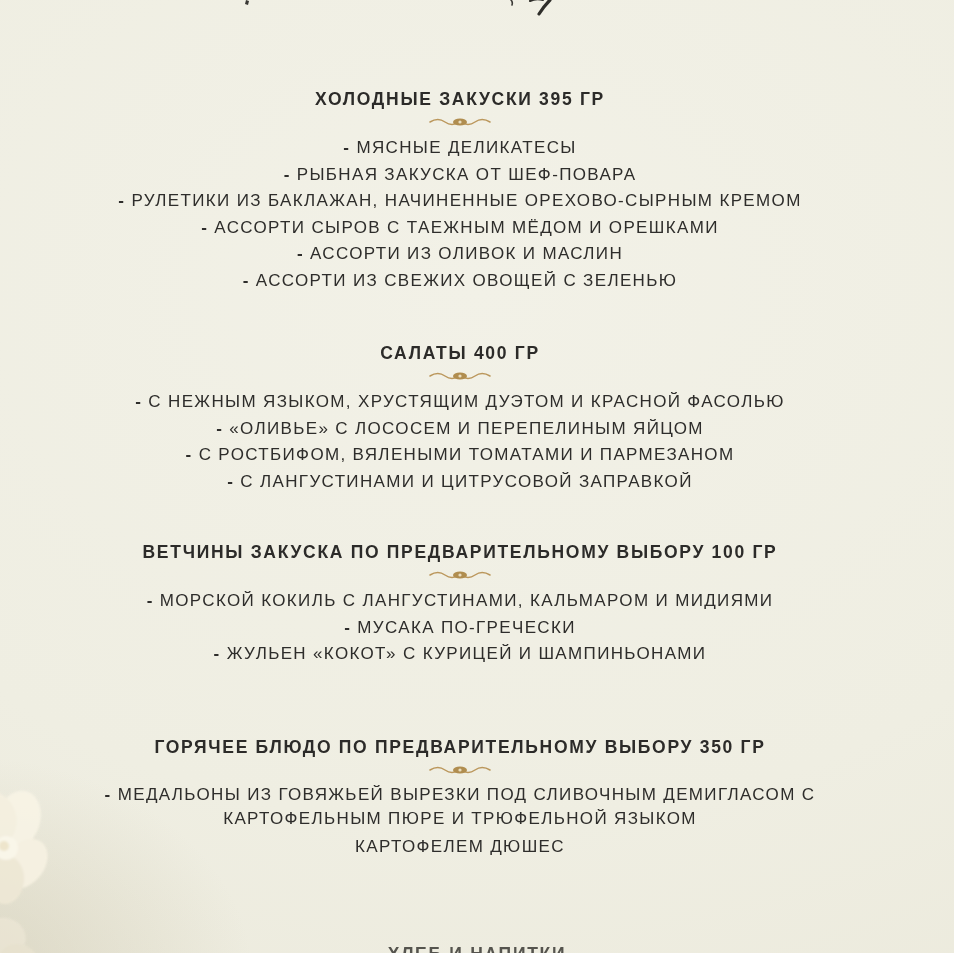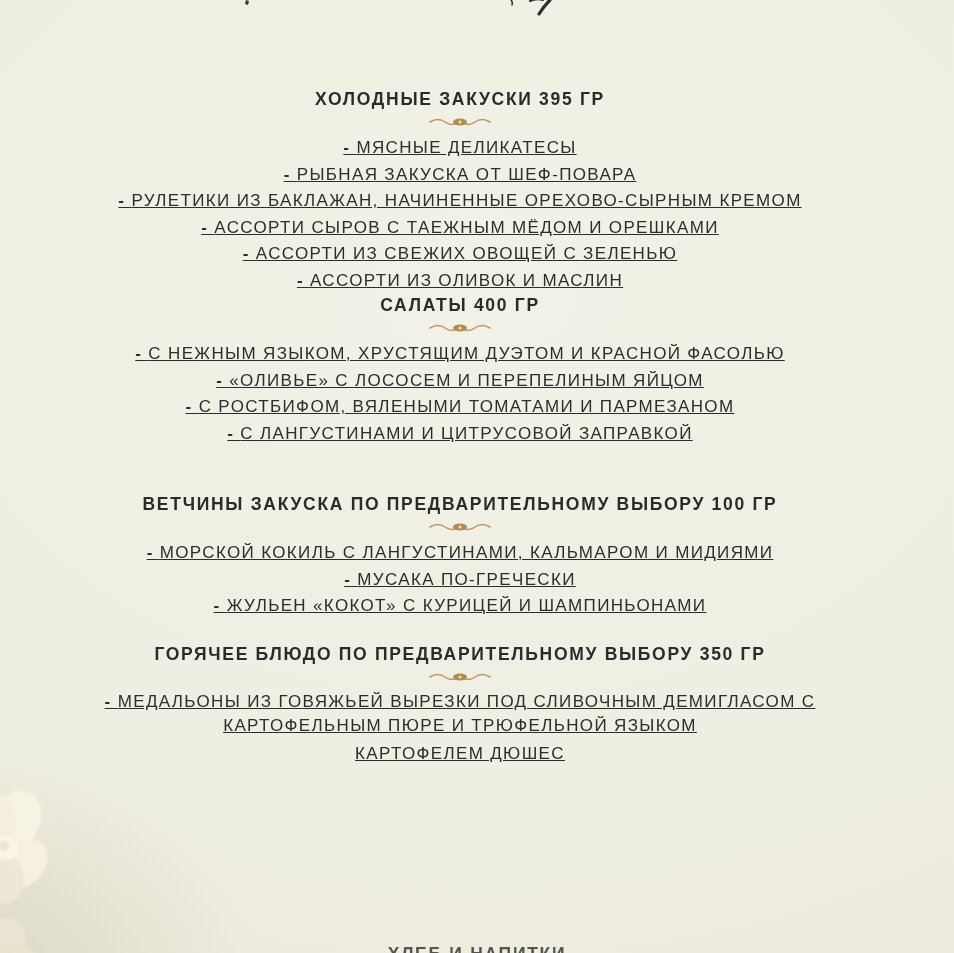--- a/index.html
+++ b/index.html
@@ -17,42 +17,42 @@
 
   .menu-wrap {
     position: absolute;
     left: 0; top: 0;
     width: 792px;
     text-align: center;
   }
 
   .section { margin: 0 auto; width: 920px; }
   .section-1 { margin-top: 88px; }
-  .section-2 { }
+  .section-2 { margin-top: 48px; }
   .section-3 { margin-top: 46px; }
-  .section-4 { margin-top: 23px; }
+  .section-4 { margin-top: 68px; }
 
   .section-heading {
     font-size: 17.5px;
     font-weight: bold;
     letter-spacing: 1.7px;
     line-height: 22px;
     color: #2c2b29;
   }
 
   .divider {
     display: block;
     margin: 5px auto 0 auto;
     width: 376px;
     height: 13px;
   }
 
   .section-items { margin-top: 7px; }
 
-  .menu-item { margin: 0; text-decoration: underline; }
+  .menu-item { margin: 0; }
   .item-line {
     font-size: 17px;
     letter-spacing: 1.35px;
     line-height: 26.5px;
     color: #2e2d2b;
   }
   .section-4 .item-line { line-height: 24.5px; }
   .section-4 .menu-item { margin-bottom: 3.5px; }
 
   .dash { font-weight: bold; }
@@ -142,24 +142,24 @@
           <div class="menu-item">
             <div class="item-line"><span class="dash">- </span>РЫБНАЯ ЗАКУСКА ОТ ШЕФ-ПОВАРА</div>
           </div>
           <div class="menu-item">
             <div class="item-line"><span class="dash">- </span>РУЛЕТИКИ ИЗ БАКЛАЖАН, НАЧИНЕННЫЕ ОРЕХОВО-СЫРНЫМ КРЕМОМ</div>
           </div>
           <div class="menu-item">
             <div class="item-line"><span class="dash">- </span>АССОРТИ СЫРОВ С ТАЕЖНЫМ МЁДОМ И ОРЕШКАМИ</div>
           </div>
           <div class="menu-item">
+            <div class="item-line"><span class="dash">- </span>АССОРТИ ИЗ ОЛИВОК И МАСЛИН</div>
+          </div>
+          <div class="menu-item">
             <div class="item-line"><span class="dash">- </span>АССОРТИ ИЗ СВЕЖИХ ОВОЩЕЙ С ЗЕЛЕНЬЮ</div>
-          </div>
-          <div class="menu-item">
-            <div class="item-line"><span class="dash">- </span>АССОРТИ ИЗ ОЛИВОК И МАСЛИН</div>
           </div>
         </div>
   </div>
 
   <div class="section section-2">
     <div class="section-heading">САЛАТЫ 400 ГР</div>
     <svg class="divider" viewBox="0 0 376 13" xmlns="http://www.w3.org/2000/svg">
       <defs>
         <linearGradient id="gradLine" x1="0" y1="0" x2="1" y2="0">
           <stop offset="0" stop-color="#c6a468" stop-opacity="0"></stop>

